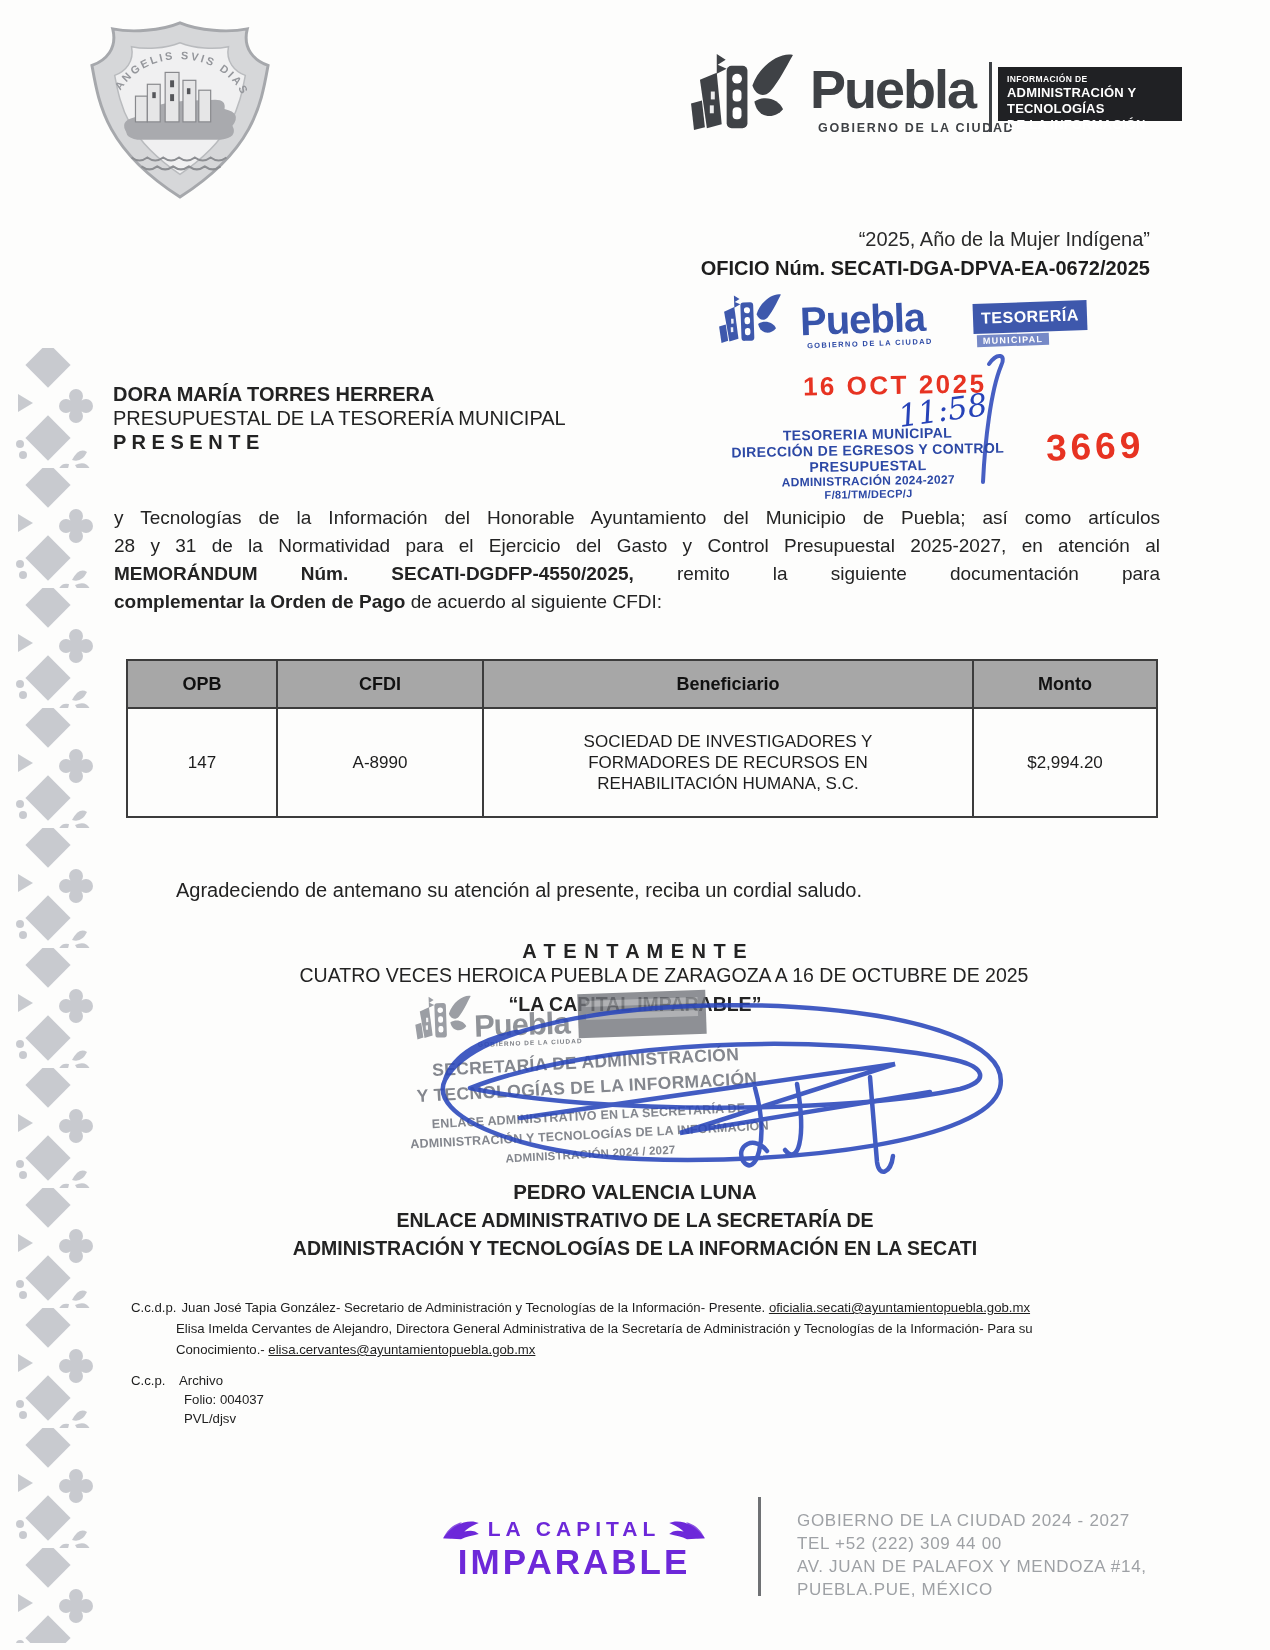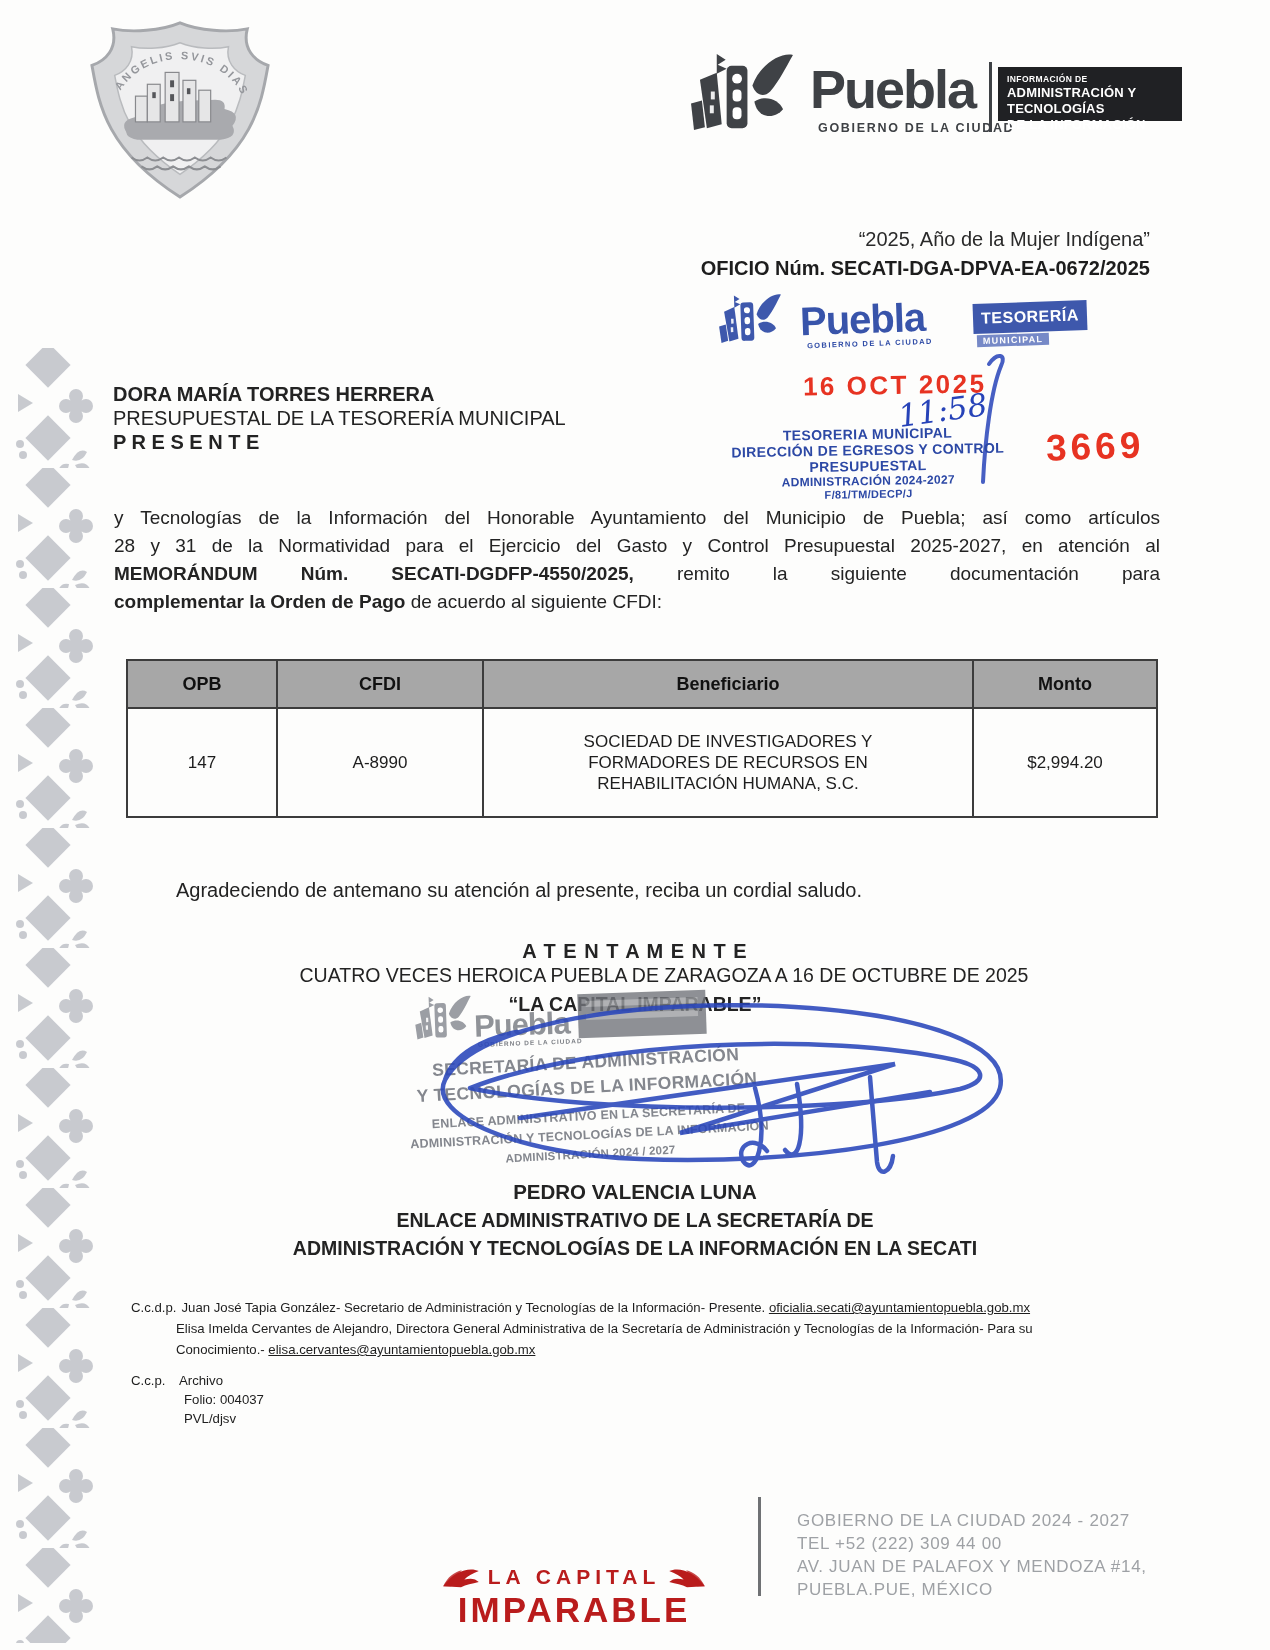--- a/index.html
+++ b/index.html
@@ -86,21 +86,21 @@
   
   .copies{position:absolute;left:131px;top:1297px;width:1040px;font-size:13.2px;line-height:21px;color:#1e1e1e;}
   .cc-label{margin-right:5px;}
   .ind{padding-left:45px;}
   .email{text-decoration:underline;}
   .ccp{margin-top:11px;line-height:19px;}
   .ccp .cc-label2{display:inline-block;width:48px;}
   .ccp-sub{padding-left:53px;line-height:19px;}
 
   
-  .f-logo{position:absolute;left:426px;top:1517px;width:296px;text-align:center;color:#b91c1c;margin-top:48px;}
+  .f-logo{position:absolute;left:426px;top:1517px;width:296px;text-align:center;color:#6d28d9;}
   .f-row{display:flex;align-items:center;justify-content:center;gap:7px;}
   .f-cap{font-size:21px;font-weight:bold;letter-spacing:5px;}
   .f-imp{font-size:35px;font-weight:800;letter-spacing:3px;margin-top:1px;}
   .wing{width:40px;height:22px;}
   .mirror{transform:scaleX(-1);}
   .f-div{position:absolute;left:758px;top:1497px;width:3px;height:99px;background:#6f7174;}
   .f-text{position:absolute;left:797px;top:1509px;font-size:17px;color:#9ea1a5;letter-spacing:.7px;line-height:23px;}
 </style>
 </head>
 <body>

